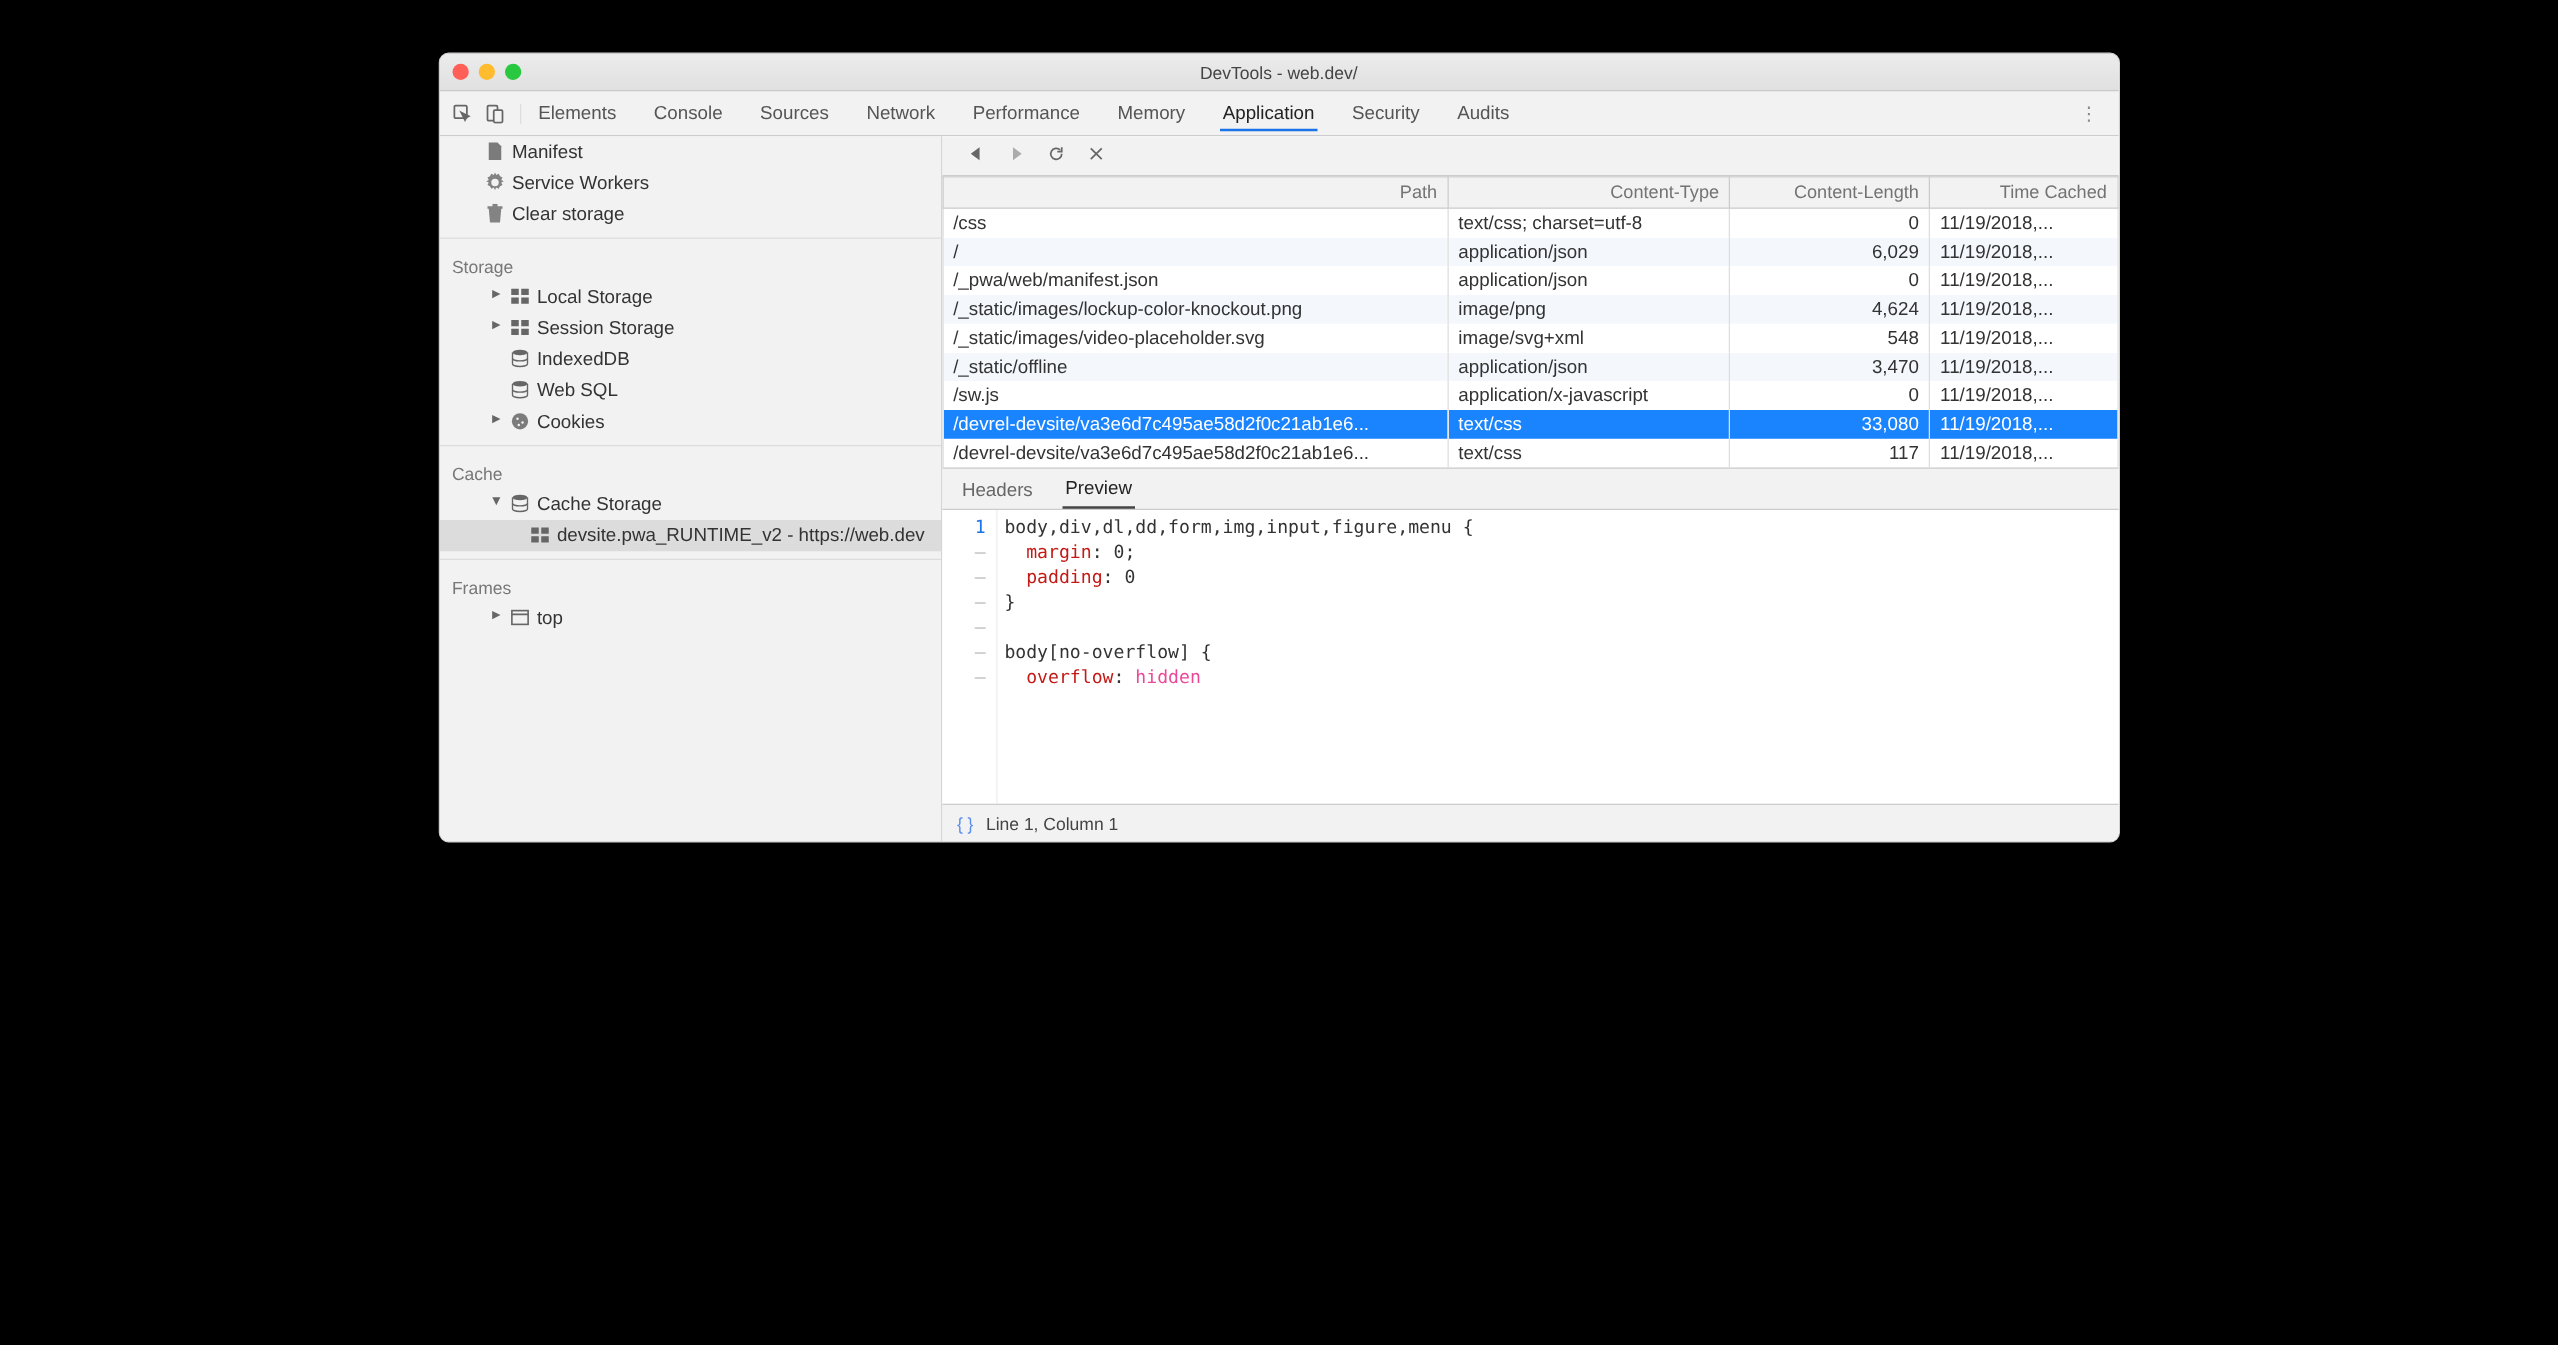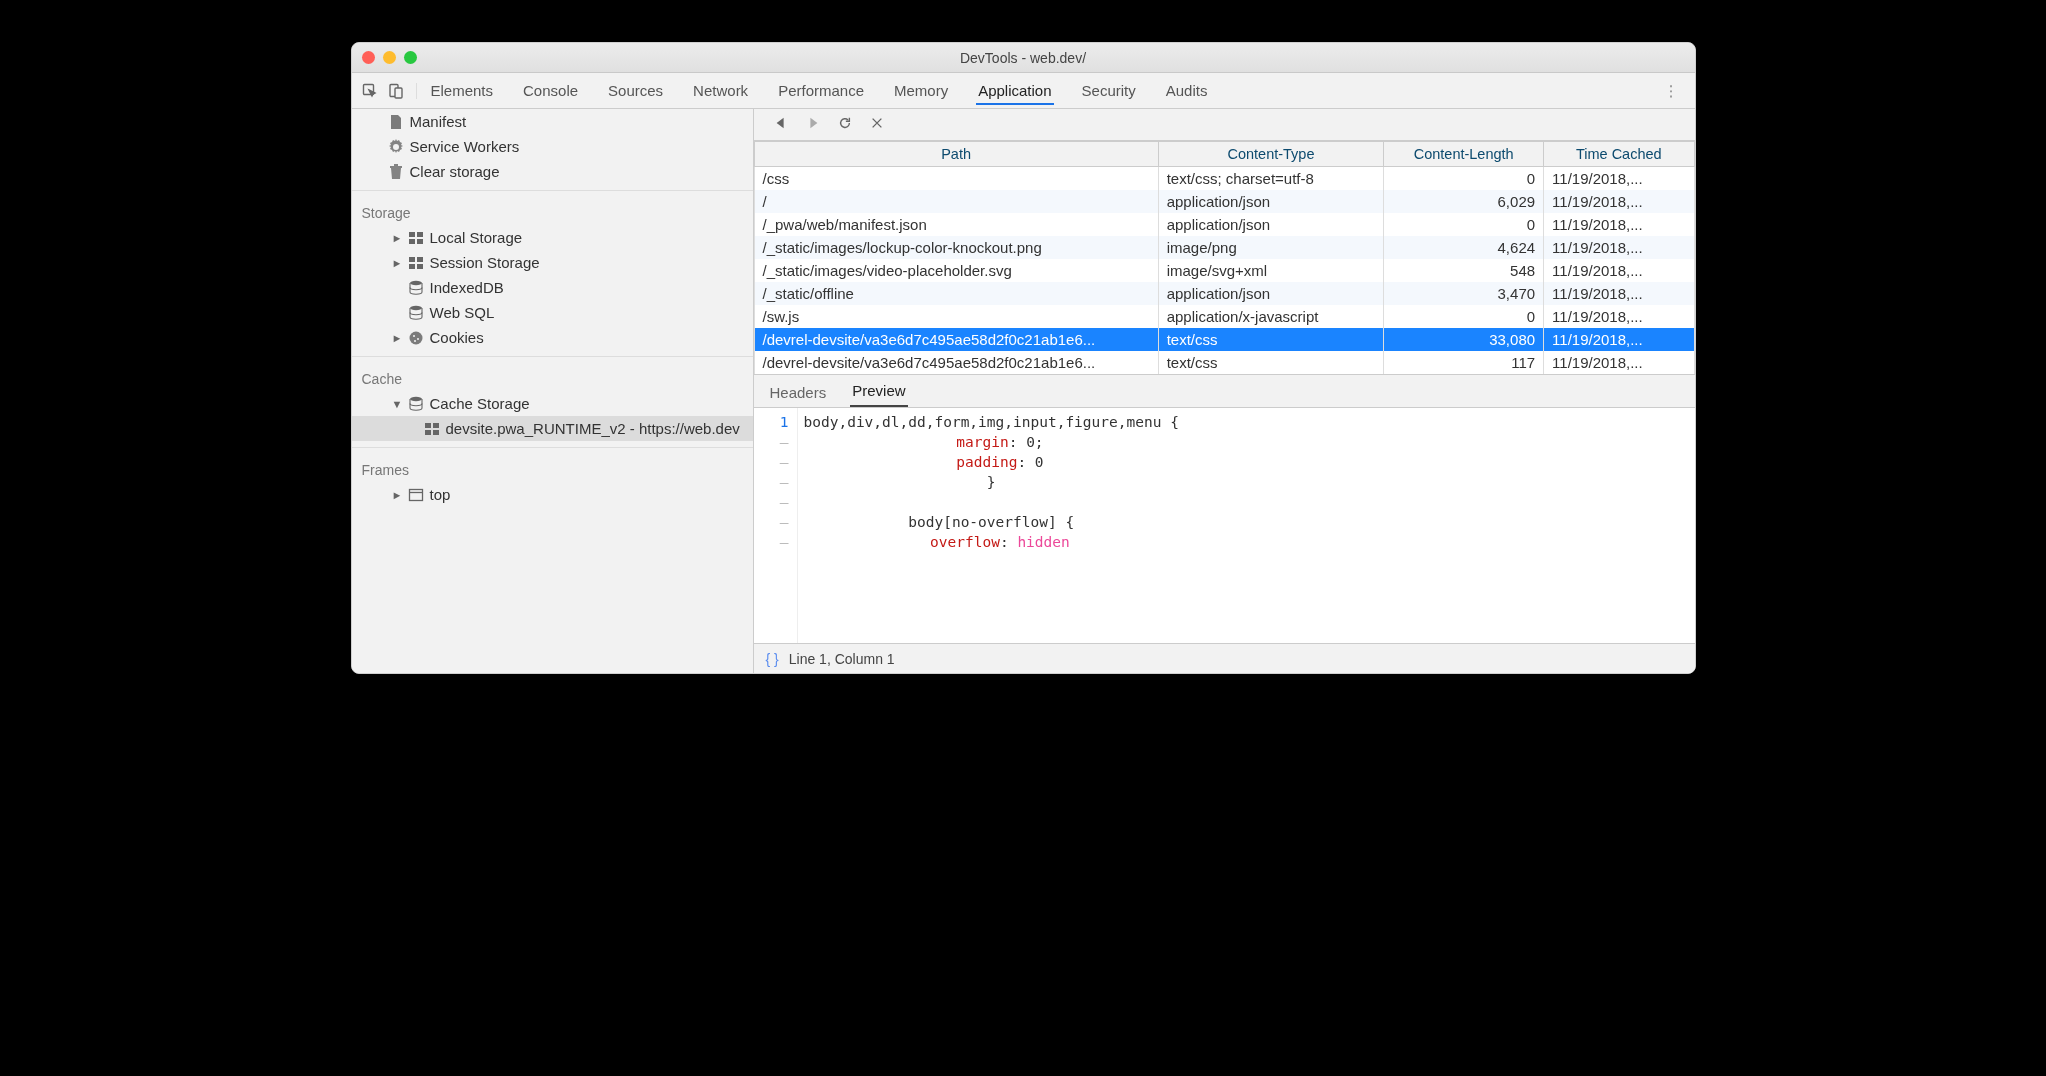--- a/index.html
+++ b/index.html
@@ -56,61 +56,61 @@
   .main { display:flex; height:564px; }
   .sidebar {
     width: 402px; min-width:402px;
     background:#f2f2f2;
     border-right:1px solid #ccc;
     overflow-y:auto;
     font-size:15px; color:#333;
   }
   .section-title { color:#777; font-size:14px; padding:8px 10px 4px 10px;}
   .tree-item {
-    display:flex; align-items:center; gap:6px;
+    display:flex; gap:6px;
     padding: 4px 8px 4px 20px;
     cursor:pointer;
     white-space:nowrap; overflow:hidden;
   }
   .tree-item.child { padding-left:40px; }
   .tree-item.child2 { padding-left:56px; }
   .tree-item.selected { background:#dcdcdc;}
   .disclosure { width:10px; display:inline-block; color:#666; font-size:11px;}
   .icon { width:16px;height:16px; display:inline-flex; align-items:center;justify-content:center; color:#666;}
   .icon svg{width:16px;height:16px;}
   .sep { height:1px; background:#ddd; margin:6px 0;}
   .right { flex:1; display:flex; flex-direction:column; background:#fff;}
   .toolbar2 {
     height:32px; background:#f2f2f2; border-bottom:1px solid #ccc;
     display:flex; align-items:center; gap:18px; padding:0 20px; color:#666;
   }
   .toolbar2 svg{width:14px;height:14px;}
   .table { border-collapse:collapse; width:100%; table-layout:fixed;}
   .table th {
-    background:#f2f2f2; text-align:center; font-weight:400; color:#0c4a6e;
+    background:#f2f2f2; text-align:right; font-weight:400; color:#737373;
     border:1px solid #ccc; padding:4px 8px; font-size:14.5px;
   }
   .table td {
     border-left:1px solid #ddd; border-right:1px solid #ddd;
     padding:3px 8px; font-size:15px; white-space:nowrap; overflow:hidden; text-overflow:ellipsis;
   }
   .table tbody tr:nth-child(even){ background:#f4f8fd;}
   .table tbody tr.rowsel td { background:#1a84ff; color:#fff;}
   .col-right{ text-align:right;}
   .subtabs {
     height:34px; background:#f2f2f2; border-top:1px solid #ccc; border-bottom:1px solid #ccc;
     display:flex; align-items:flex-end; gap:22px; padding:0 14px;
   }
   .subtab { color:#666; font-size:15px; padding:6px 2px; cursor:pointer;margin-top:41px;}
   .subtab.active { color:#222; border-bottom:2px solid #444;}
   .code-area { flex:1; display:flex; font-family: Menlo, Consolas, monospace; font-size:14.5px; overflow:hidden; background:#fff;}
   .gutter { width:44px; text-align:right; padding:4px 8px 4px 4px; color:#bbb; background:#fff; border-right:1px solid #eee;}
   .gutter div{line-height:20px;}
   .gutter .lineno{color:#1a73e8;}
-  .code { padding:4px 6px; line-height:20px; white-space:pre;text-align:center;}
+  .code { padding:4px 6px; line-height:20px; white-space:pre;}
   .kw-prop{color:#c41a16;}
   .kw-val{color:#ec4899;}
   .statusbar {
     height:30px; border-top:1px solid #ccc; background:#f2f2f2;
     display:flex; align-items:center; gap:10px; padding:0 12px; color:#444; font-size:14px;
   }
   .statusbar .braces{color:#5b8def;}
 </style>
 </head>
 <body>

